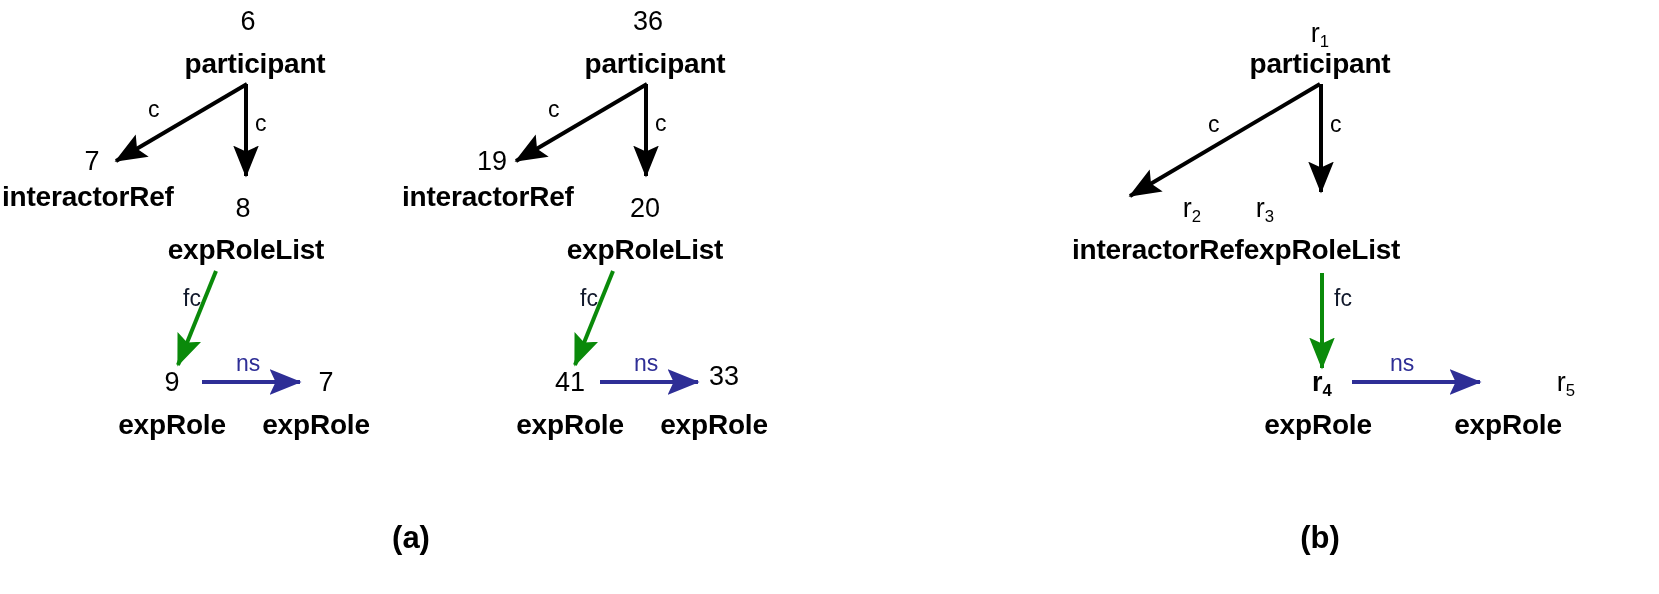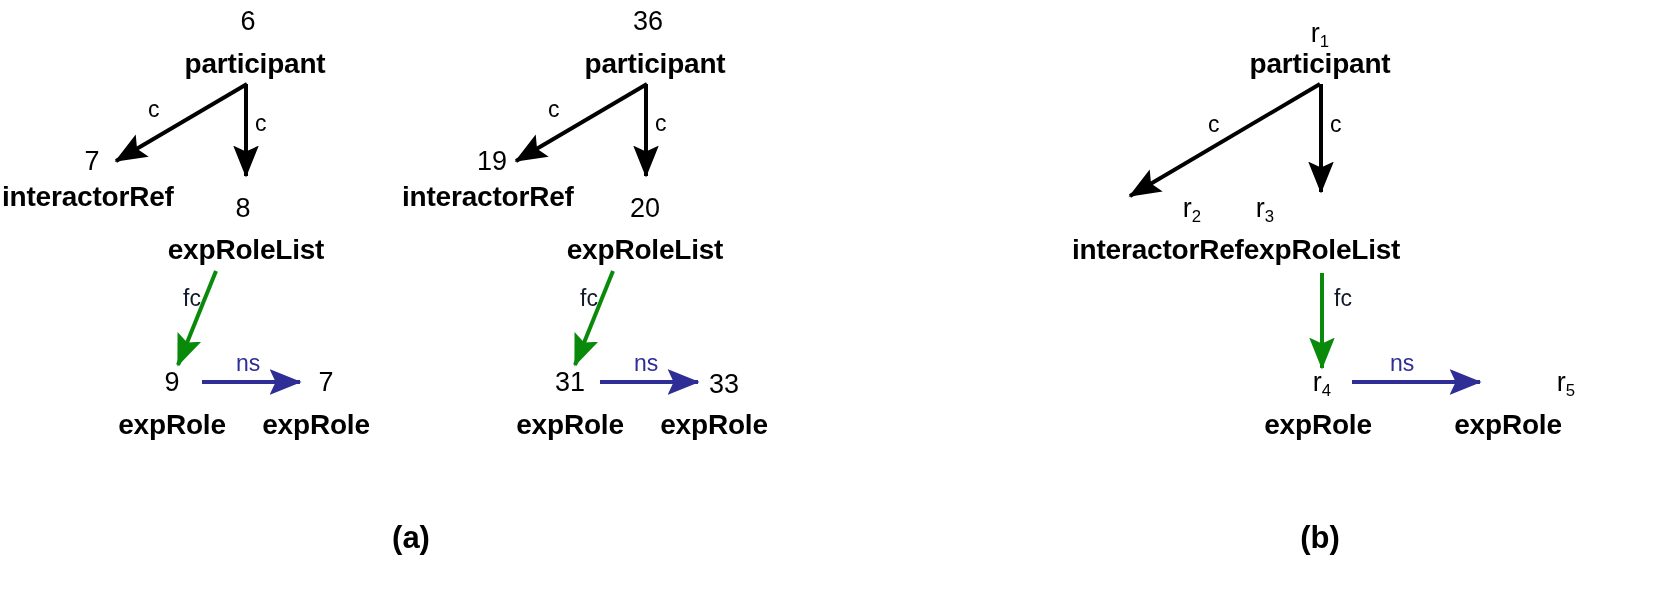--- a/index.html
+++ b/index.html
@@ -126,44 +126,44 @@
 
     <span class="lbl node-id center" style="left:492px; top:148px;">19</span>
     <span class="lbl node-name" style="left:402px; top:183px;">interactorRef</span>
 
     <span class="lbl node-id center" style="left:645px; top:195px;">20</span>
     <span class="lbl node-name center" style="left:645px; top:236px;">expRoleList</span>
 
     <span class="lbl edge-lbl fc-lbl" style="left:580px; top:287px;">fc</span>
     <span class="lbl edge-lbl ns-lbl" style="left:634px; top:352px;">ns</span>
 
-    <span class="lbl node-id center" style="left:570px; top:369px;">31</span>
+    <span class="lbl node-id center" style="left:570px; top:369px;">41</span>
     <span class="lbl node-name center" style="left:570px; top:411px;">expRole</span>
 
-    <span class="lbl node-id center" style="left:724px; top:371px;">33</span>
+    <span class="lbl node-id center" style="left:724px; top:363px;">33</span>
     <span class="lbl node-name center" style="left:714px; top:411px;">expRole</span>
   </div>
 
   <div>
     <span class="lbl node-id center" style="left:1320px; top:8px;margin-top:12px;"><span>r</span><sub>1</sub></span>
     <span class="lbl node-name center" style="left:1320px; top:50px;">participant</span>
 
     <span class="lbl edge-lbl c-lbl" style="left:1208px; top:113px;">c</span>
     <span class="lbl edge-lbl c-lbl" style="left:1330px; top:113px;">c</span>
 
     <span class="lbl node-id center" style="left:1152px; top:195px;margin-left:40px;"><span>r</span><sub>2</sub></span>
     <span class="lbl node-name" style="left:1072px; top:236px;">interactorRef</span>
 
     <span class="lbl node-id center" style="left:1265px; top:195px;"><span>r</span><sub>3</sub></span>
     <span class="lbl node-name center" style="left:1322px; top:236px;">expRoleList</span>
 
     <span class="lbl edge-lbl fc-lbl" style="left:1334px; top:287px;">fc</span>
     <span class="lbl edge-lbl ns-lbl" style="left:1390px; top:352px;">ns</span>
 
-    <span class="lbl node-id center" style="left:1322px; top:369px;"><span>r</span><sub>4</sub></span>
+    <span class="lbl node-id center" style="left:1322px; top:369px;font-weight:bold;"><span>r</span><sub>4</sub></span>
     <span class="lbl node-name center" style="left:1318px; top:411px;">expRole</span>
 
     <span class="lbl node-id center" style="left:1566px; top:369px;"><span>r</span><sub>5</sub></span>
     <span class="lbl node-name center" style="left:1508px; top:411px;">expRole</span>
   </div>
 
   <span class="lbl caption center" style="left:411px; top:522px;">(a)</span>
   <span class="lbl caption center" style="left:1320px; top:522px;">(b)</span>
 
 </div>

